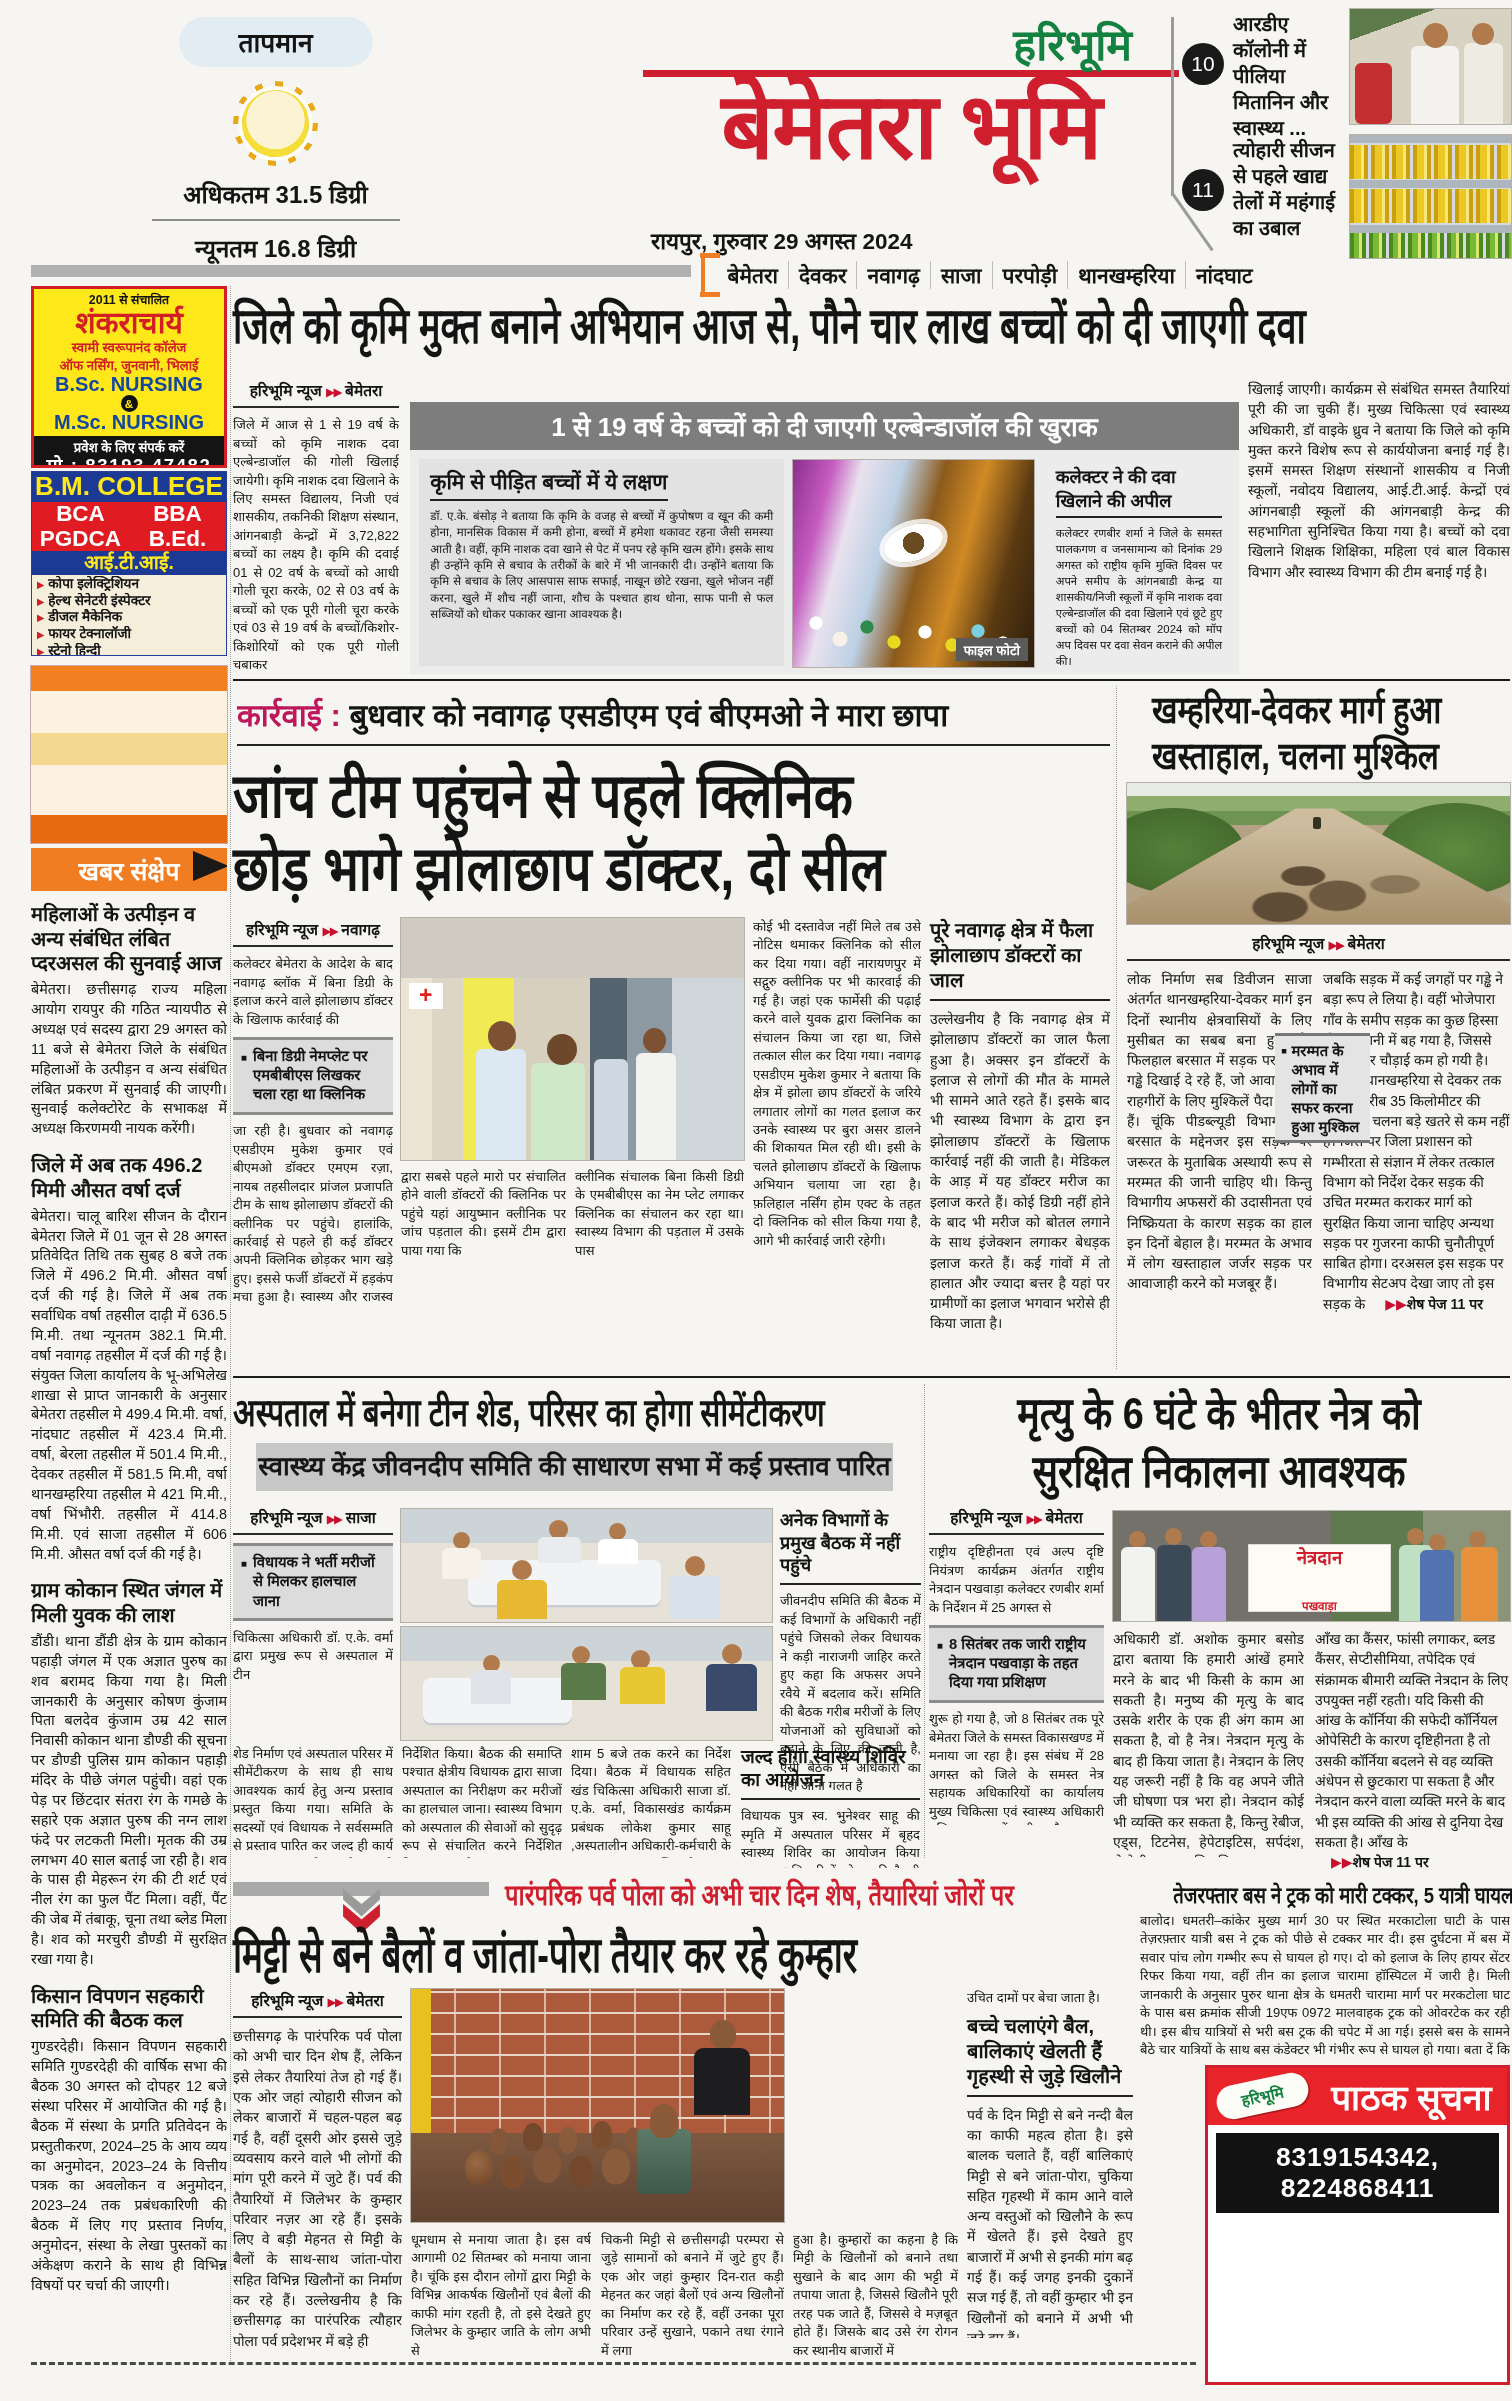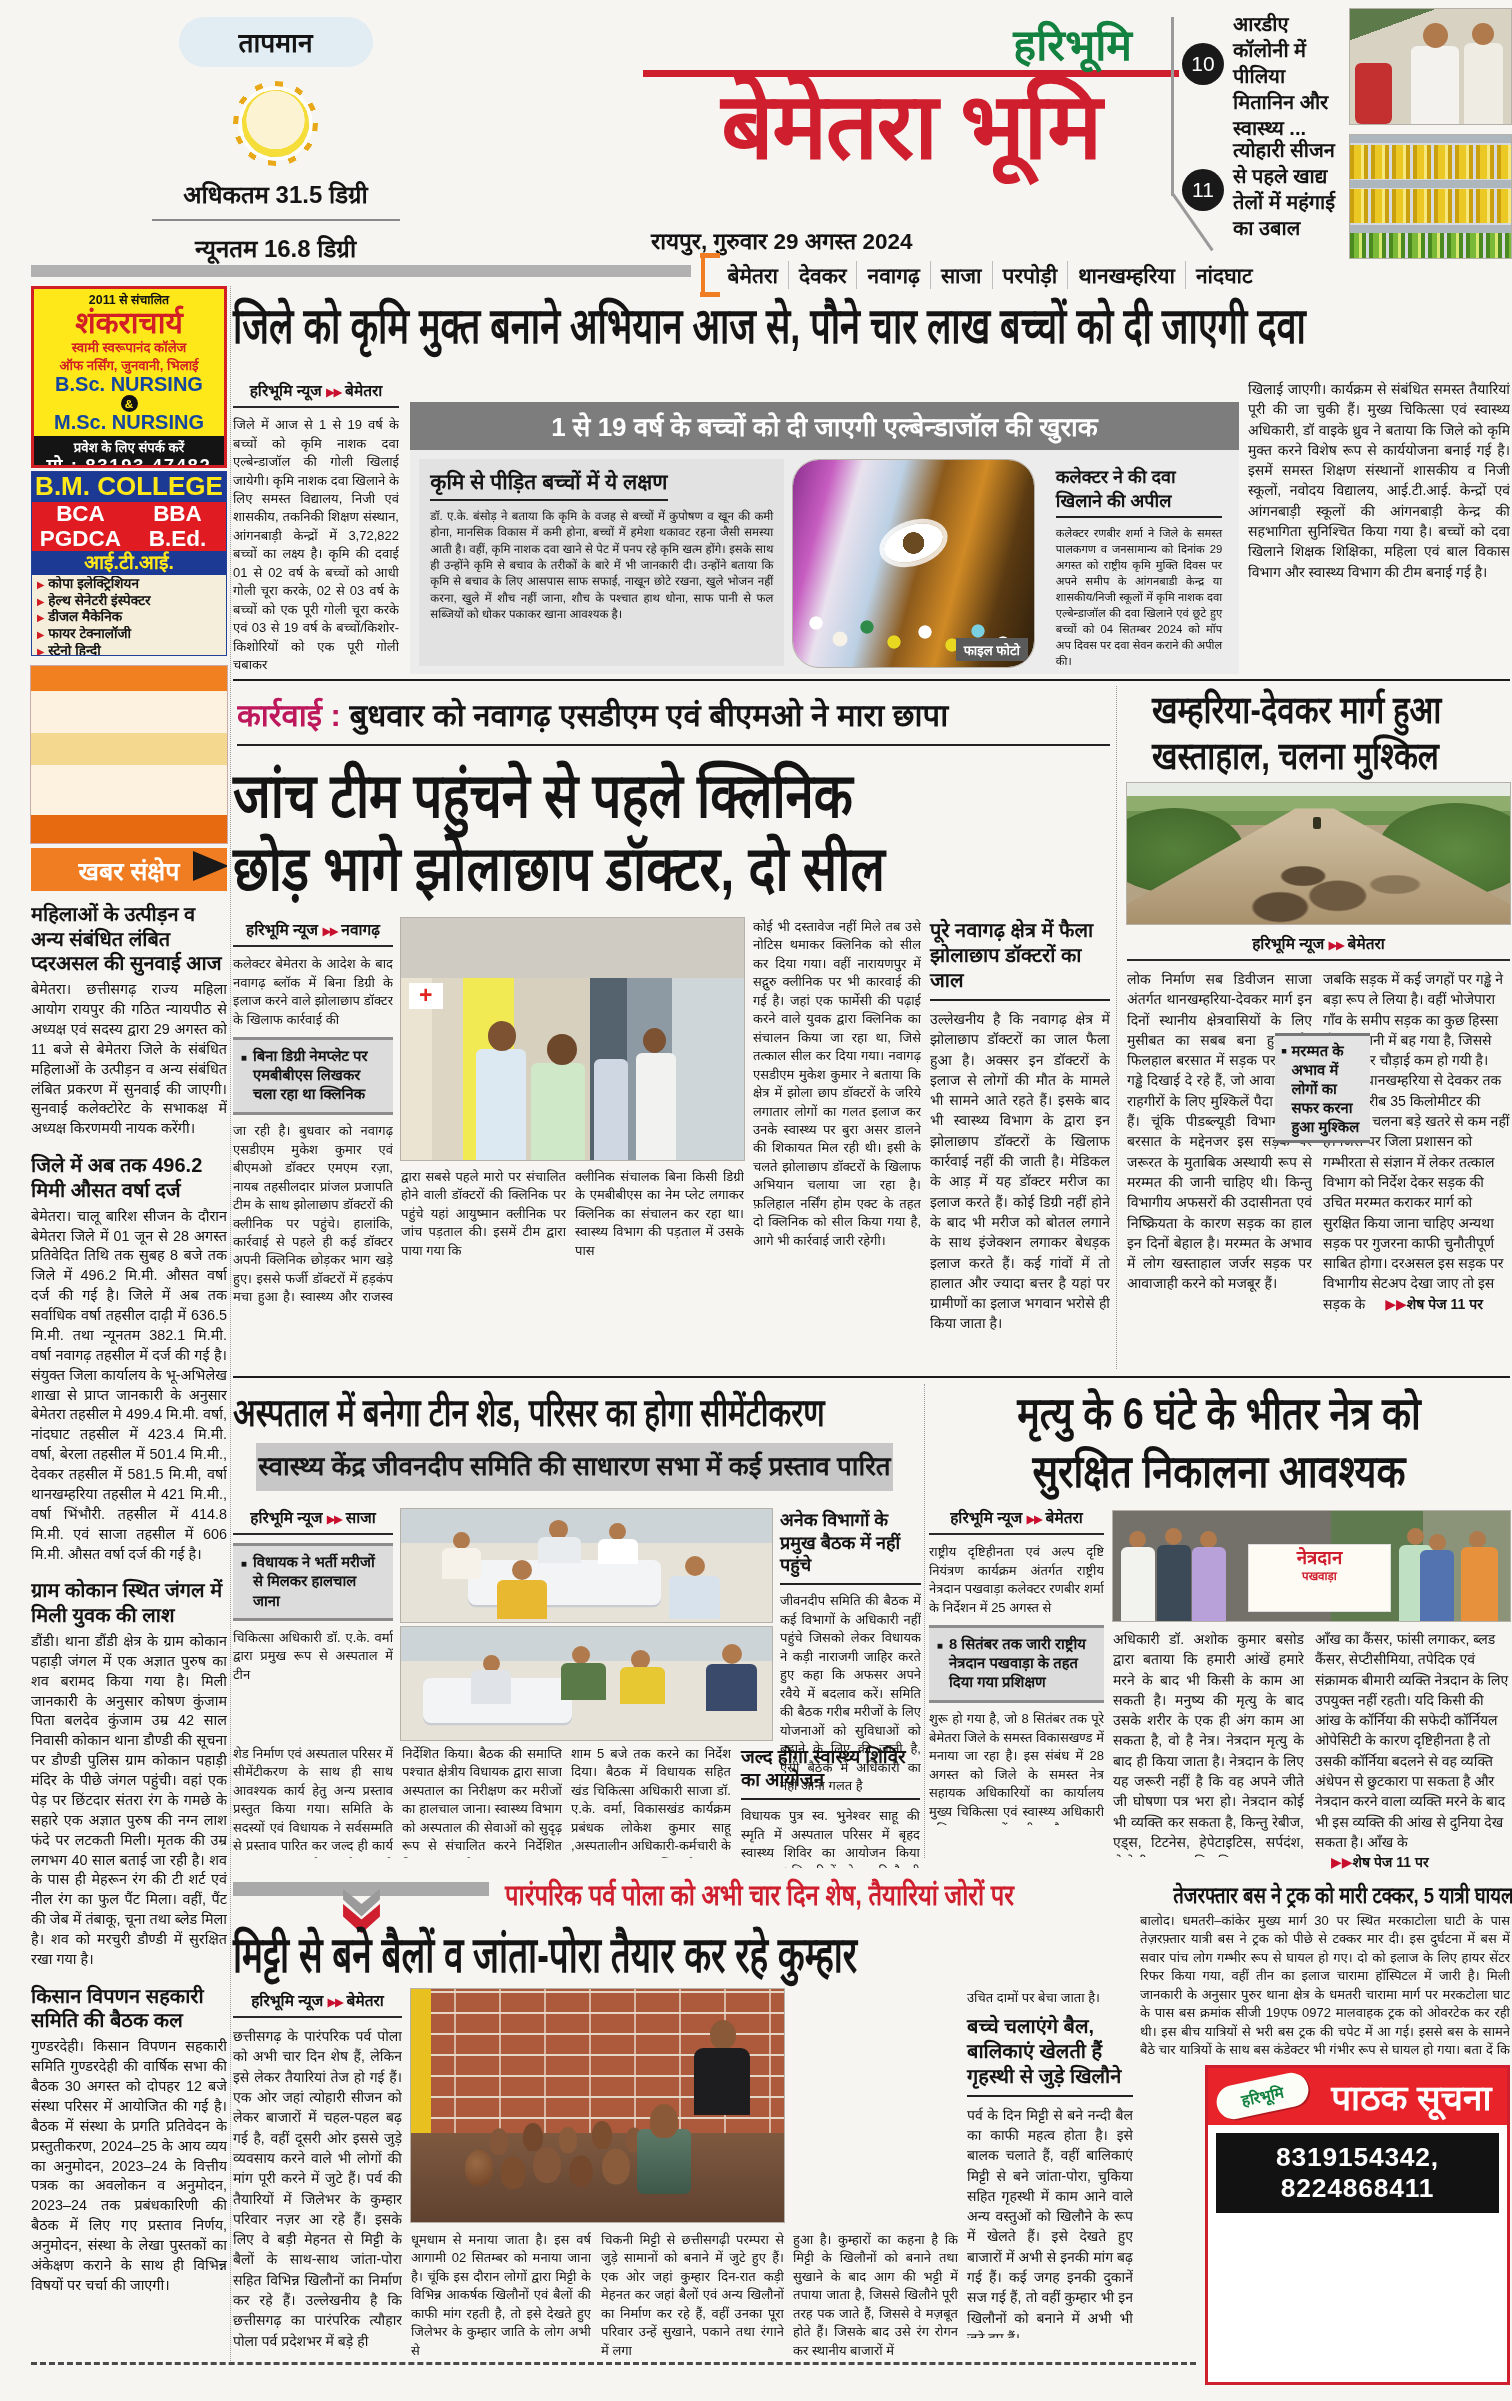--- a/index.html
+++ b/index.html
@@ -118,21 +118,21 @@
   
   .headline-worm { left:233px; top:290px; width:1277px; font-size:50px; font-weight:800; white-space:nowrap;
                    transform:scaleX(.72); transform-origin:0 0; }
   .worm-col1 { left:233px; top:379px; width:166px; height:295px; }
   .worm-panel { left:410px; top:402px; width:829px; height:272px; background:#ececec; }
   .worm-banner { height:48px; background:#7d7d7d; color:#fff; font-size:26px; font-weight:800;
                  display:flex; align-items:center; justify-content:center; }
   .worm-box1 { position:absolute; left:9.3px; top:57px; width:365px; bottom:7.8px; background:#e2e2e2; padding:7.8px 11px; overflow:hidden;}
   .box-title { font-size:21px; font-weight:800; border-bottom:2.3px solid #222; padding-bottom:4.7px; margin-bottom:6.2px; display:inline-block; }
   .box-text { font-size:11.6px; line-height:1.42; text-align:justify; }
-  .worm-photo { left:793px; top:460px; width:241px; height:207px;border-radius:26px; }
+  .worm-photo { left:793px; top:460px; width:241px; height:207px; }
   .worm-box2 { position:absolute; left:638px; top:57px; width:182px; bottom:7.8px; padding:4.7px 7.8px; overflow:hidden; }
   .worm-box2 .box-title { font-size:18px; }
   .worm-box2 .box-text { font-size:11.3px; }
   .worm-col3 { left:1248px; top:379px; width:262px; height:295px; }
 
   .med-cap { position:absolute; left:90px; top:65px; width:61px; height:36px; border-radius:50%;
              background:radial-gradient(circle at 50% 50%, #6a4a20 0 30%, #fff 31% 100%); transform:rotate(-18deg);
              box-shadow:0 0 0 4.7px #ffffffcc; }
   .med-pills { position:absolute; inset:0;
     background:
@@ -215,21 +215,21 @@
 
   
   .headline-eye { left:928px; top:1385px; width:582px; text-align:center; font-weight:800; }
   .headline-eye div { font-size:45px; line-height:1.28; white-space:nowrap; transform:scaleX(.84); transform-origin:50% 0; }
   .eye-col1 { left:929px; top:1506px; width:175px; height:351px; }
   .eye-photo { left:1113px; top:1511px; width:397px; height:110px;
     background:linear-gradient(90deg,#74716a 0 55%, #5f7a4e 55% 78%, #8b9478 78% 100%); }
   .eye-banner { position:absolute; left:34%; top:30%; width:36%; height:62%; background:#fdfbf4;
                 border:1.6px solid #ddd; text-align:center; padding-top:3.1px; }
   .eye-banner .t1 { color:#cf1f2e; font-size:18.6px; font-weight:800; line-height:1.05; }
-  .eye-banner .t2 { color:#cf1f2e; font-size:11.6px; font-weight:800; }
+  .eye-banner .t2 { color:#cf1f2e; font-size:11.6px; font-weight:800;margin-top:30px; }
   .eye-col2 { left:1113px; top:1629px; width:191px; height:228px; }
   .eye-col3 { left:1315px; top:1629px; width:195px; height:228px; }
 
   
   .headline-bus { left:1140px; top:1879px; width:370px; text-align:center; font-size:22.5px; font-weight:800;
                   white-space:nowrap; transform:scaleX(.82); transform-origin:50% 0; }
   .bus-text { left:1140px; top:1912px; width:370px; height:149px; font-size:13px; line-height:1.42; text-align:justify; overflow:hidden; }
 
   
   .pola-bar { left:233px; top:1882px; width:256px; height:14px; background:#a9a9a9; }

